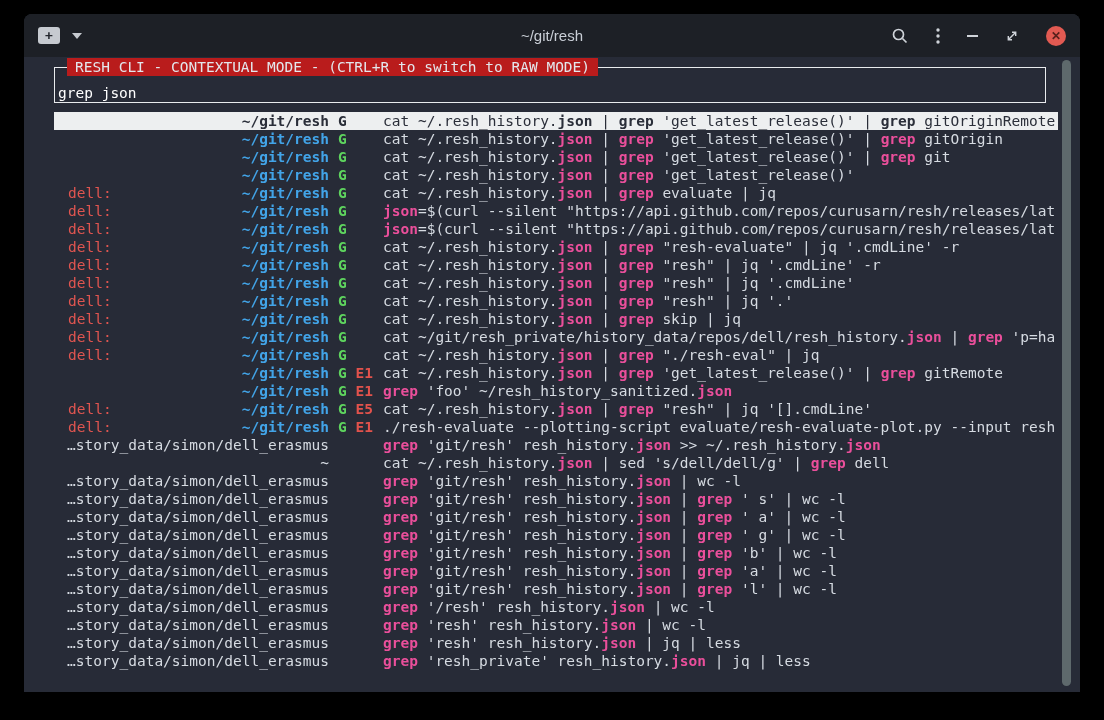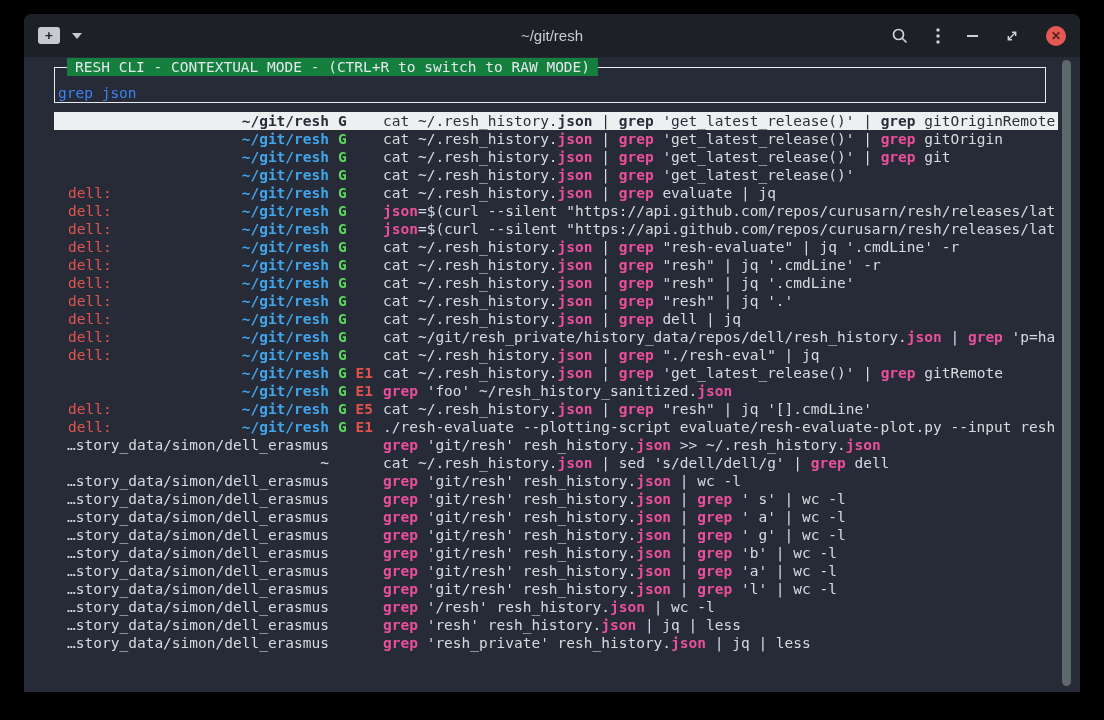--- a/index.html
+++ b/index.html
@@ -17,23 +17,23 @@
             font:15px "Liberation Sans",sans-serif;}
   .tb-right{margin-left:auto;display:flex;align-items:center;gap:27px;z-index:2;}
   .tb-right svg{display:block;}
   .minbar{display:block;width:11px;height:2px;background:#cfd3d9;}
   .closebtn{width:20px;height:20px;border-radius:50%;background:#e25a52;display:flex;align-items:center;
             justify-content:center;color:#58201c;font:bold 12px "Liberation Sans",sans-serif;line-height:1;}
   
   .term{position:relative;height:635px;box-sizing:border-box;padding:10px 22px 0 30px;
         font-family:"DejaVu Sans Mono",monospace;font-size:14.5px;line-height:18px;color:#d6dbe2;}
   .hdr-box{position:relative;height:36px;border:1px solid #e9ebee;margin-right:12px;box-sizing:border-box;}
-  .hdr-title{position:absolute;top:-10px;left:12px;background:#15803d;padding:0 8px;white-space:pre;
+  .hdr-title{position:absolute;top:-10px;left:12px;background:#b91c1c;padding:0 8px;white-space:pre;
              color:#e3e7ec;text-align:right;}
-  .hdr-query{position:absolute;left:3px;bottom:0;white-space:pre;color:#3b82f6;}
+  .hdr-query{position:absolute;left:3px;bottom:0;white-space:pre;color:#ffffff;}
   .rows{margin-top:9px;}
   .row{position:relative;height:18px;white-space:pre;overflow:hidden;padding-left:3px;}
   .row.selected{background:#edeff0;}
   .row.selected span{color:#2a2e39 !important;}
   .host{position:absolute;left:14px;top:0;color:#e05550;}
   .path{display:inline-block;width:272px;text-align:right;vertical-align:top;}
   .path.dir{color:#42a4e8;font-weight:bold;}
   .flags{display:inline-block;margin-left:9px;width:43px;vertical-align:top;}
   .fg{color:#5ed45e;font-weight:bold;}
   .fe{color:#e2524c;font-weight:bold;}
@@ -88,36 +88,37 @@
         <div class="row"><span class="path dir">~/git/resh</span><span class="flags"><span class="fg">G</span></span><span class="cmd"><span>cat ~/.resh_history.</span><span class="m">json</span><span> | </span><span class="m">grep</span><span> 'get_latest_release()' | </span><span class="m">grep</span><span> gitOrigin</span></span></div>
         <div class="row"><span class="path dir">~/git/resh</span><span class="flags"><span class="fg">G</span></span><span class="cmd"><span>cat ~/.resh_history.</span><span class="m">json</span><span> | </span><span class="m">grep</span><span> 'get_latest_release()' | </span><span class="m">grep</span><span> git</span></span></div>
         <div class="row"><span class="path dir">~/git/resh</span><span class="flags"><span class="fg">G</span></span><span class="cmd"><span>cat ~/.resh_history.</span><span class="m">json</span><span> | </span><span class="m">grep</span><span> 'get_latest_release()'</span></span></div>
         <div class="row"><span class="host">dell:</span><span class="path dir">~/git/resh</span><span class="flags"><span class="fg">G</span></span><span class="cmd"><span>cat ~/.resh_history.</span><span class="m">json</span><span> | </span><span class="m">grep</span><span> evaluate | jq</span></span></div>
         <div class="row"><span class="host">dell:</span><span class="path dir">~/git/resh</span><span class="flags"><span class="fg">G</span></span><span class="cmd"><span class="m">json</span><span>=$(curl --silent "https://api.github.com/repos/curusarn/resh/releases/lat</span></span></div>
         <div class="row"><span class="host">dell:</span><span class="path dir">~/git/resh</span><span class="flags"><span class="fg">G</span></span><span class="cmd"><span class="m">json</span><span>=$(curl --silent "https://api.github.com/repos/curusarn/resh/releases/lat</span></span></div>
         <div class="row"><span class="host">dell:</span><span class="path dir">~/git/resh</span><span class="flags"><span class="fg">G</span></span><span class="cmd"><span>cat ~/.resh_history.</span><span class="m">json</span><span> | </span><span class="m">grep</span><span> "resh-evaluate" | jq '.cmdLine' -r</span></span></div>
         <div class="row"><span class="host">dell:</span><span class="path dir">~/git/resh</span><span class="flags"><span class="fg">G</span></span><span class="cmd"><span>cat ~/.resh_history.</span><span class="m">json</span><span> | </span><span class="m">grep</span><span> "resh" | jq '.cmdLine' -r</span></span></div>
         <div class="row"><span class="host">dell:</span><span class="path dir">~/git/resh</span><span class="flags"><span class="fg">G</span></span><span class="cmd"><span>cat ~/.resh_history.</span><span class="m">json</span><span> | </span><span class="m">grep</span><span> "resh" | jq '.cmdLine'</span></span></div>
         <div class="row"><span class="host">dell:</span><span class="path dir">~/git/resh</span><span class="flags"><span class="fg">G</span></span><span class="cmd"><span>cat ~/.resh_history.</span><span class="m">json</span><span> | </span><span class="m">grep</span><span> "resh" | jq '.'</span></span></div>
-        <div class="row"><span class="host">dell:</span><span class="path dir">~/git/resh</span><span class="flags"><span class="fg">G</span></span><span class="cmd"><span>cat ~/.resh_history.</span><span class="m">json</span><span> | </span><span class="m">grep</span><span> dell | jq</span></span></div>
+        <div class="row"><span class="host">dell:</span><span class="path dir">~/git/resh</span><span class="flags"><span class="fg">G</span></span><span class="cmd"><span>cat ~/.resh_history.</span><span class="m">json</span><span> | </span><span class="m">grep</span><span> skip | jq</span></span></div>
         <div class="row"><span class="host">dell:</span><span class="path dir">~/git/resh</span><span class="flags"><span class="fg">G</span></span><span class="cmd"><span>cat ~/git/resh_private/history_data/repos/dell/resh_history.</span><span class="m">json</span><span> | </span><span class="m">grep</span><span> 'p=ha</span></span></div>
         <div class="row"><span class="host">dell:</span><span class="path dir">~/git/resh</span><span class="flags"><span class="fg">G</span></span><span class="cmd"><span>cat ~/.resh_history.</span><span class="m">json</span><span> | </span><span class="m">grep</span><span> "./resh-eval" | jq</span></span></div>
         <div class="row"><span class="path dir">~/git/resh</span><span class="flags"><span class="fg">G</span><span class="fe"> E1</span></span><span class="cmd"><span>cat ~/.resh_history.</span><span class="m">json</span><span> | </span><span class="m">grep</span><span> 'get_latest_release()' | </span><span class="m">grep</span><span> gitRemote</span></span></div>
         <div class="row"><span class="path dir">~/git/resh</span><span class="flags"><span class="fg">G</span><span class="fe"> E1</span></span><span class="cmd"><span class="m">grep</span><span> 'foo' ~/resh_history_sanitized.</span><span class="m">json</span></span></div>
         <div class="row"><span class="host">dell:</span><span class="path dir">~/git/resh</span><span class="flags"><span class="fg">G</span><span class="fe"> E5</span></span><span class="cmd"><span>cat ~/.resh_history.</span><span class="m">json</span><span> | </span><span class="m">grep</span><span> "resh" | jq '[].cmdLine'</span></span></div>
         <div class="row"><span class="host">dell:</span><span class="path dir">~/git/resh</span><span class="flags"><span class="fg">G</span><span class="fe"> E1</span></span><span class="cmd"><span>./resh-evaluate --plotting-script evaluate/resh-evaluate-plot.py --input resh</span></span></div>
         <div class="row"><span class="path">…story_data/simon/dell_erasmus</span><span class="flags"></span><span class="cmd"><span class="m">grep</span><span> 'git/resh' resh_history.</span><span class="m">json</span><span> &gt;&gt; ~/.resh_history.</span><span class="m">json</span></span></div>
         <div class="row"><span class="path">~</span><span class="flags"></span><span class="cmd"><span>cat ~/.resh_history.</span><span class="m">json</span><span> | sed 's/dell/dell/g' | </span><span class="m">grep</span><span> dell</span></span></div>
         <div class="row"><span class="path">…story_data/simon/dell_erasmus</span><span class="flags"></span><span class="cmd"><span class="m">grep</span><span> 'git/resh' resh_history.</span><span class="m">json</span><span> | wc -l</span></span></div>
         <div class="row"><span class="path">…story_data/simon/dell_erasmus</span><span class="flags"></span><span class="cmd"><span class="m">grep</span><span> 'git/resh' resh_history.</span><span class="m">json</span><span> | </span><span class="m">grep</span><span> ' s' | wc -l</span></span></div>
         <div class="row"><span class="path">…story_data/simon/dell_erasmus</span><span class="flags"></span><span class="cmd"><span class="m">grep</span><span> 'git/resh' resh_history.</span><span class="m">json</span><span> | </span><span class="m">grep</span><span> ' a' | wc -l</span></span></div>
         <div class="row"><span class="path">…story_data/simon/dell_erasmus</span><span class="flags"></span><span class="cmd"><span class="m">grep</span><span> 'git/resh' resh_history.</span><span class="m">json</span><span> | </span><span class="m">grep</span><span> ' g' | wc -l</span></span></div>
         <div class="row"><span class="path">…story_data/simon/dell_erasmus</span><span class="flags"></span><span class="cmd"><span class="m">grep</span><span> 'git/resh' resh_history.</span><span class="m">json</span><span> | </span><span class="m">grep</span><span> 'b' | wc -l</span></span></div>
         <div class="row"><span class="path">…story_data/simon/dell_erasmus</span><span class="flags"></span><span class="cmd"><span class="m">grep</span><span> 'git/resh' resh_history.</span><span class="m">json</span><span> | </span><span class="m">grep</span><span> 'a' | wc -l</span></span></div>
         <div class="row"><span class="path">…story_data/simon/dell_erasmus</span><span class="flags"></span><span class="cmd"><span class="m">grep</span><span> 'git/resh' resh_history.</span><span class="m">json</span><span> | </span><span class="m">grep</span><span> 'l' | wc -l</span></span></div>
         <div class="row"><span class="path">…story_data/simon/dell_erasmus</span><span class="flags"></span><span class="cmd"><span class="m">grep</span><span> '/resh' resh_history.</span><span class="m">json</span><span> | wc -l</span></span></div>
+        <div class="row"><span class="path">…story_data/simon/dell_erasmus</span><span class="flags"></span><span class="cmd"><span class="m">grep</span><span> 'resh' resh_history.</span><span class="m">json</span><span> | wc -l</span></span></div>
         <div class="row"><span class="path">…story_data/simon/dell_erasmus</span><span class="flags"></span><span class="cmd"><span class="m">grep</span><span> 'resh' resh_history.</span><span class="m">json</span><span> | jq | less</span></span></div>
         <div class="row"><span class="path">…story_data/simon/dell_erasmus</span><span class="flags"></span><span class="cmd"><span class="m">grep</span><span> 'resh_private' resh_history.</span><span class="m">json</span><span> | jq | less</span></span></div>
       </div>
     <div class="sb"></div>
   </div>
 
 </div>
 
 </body></html>

